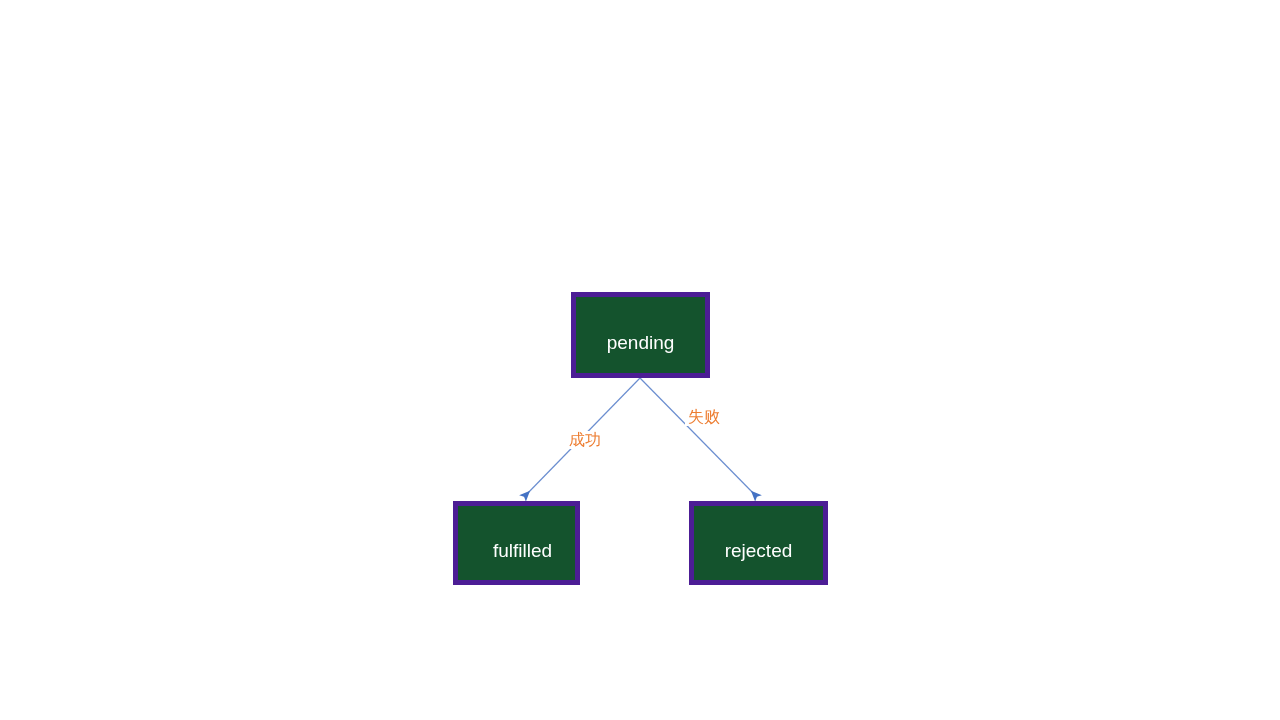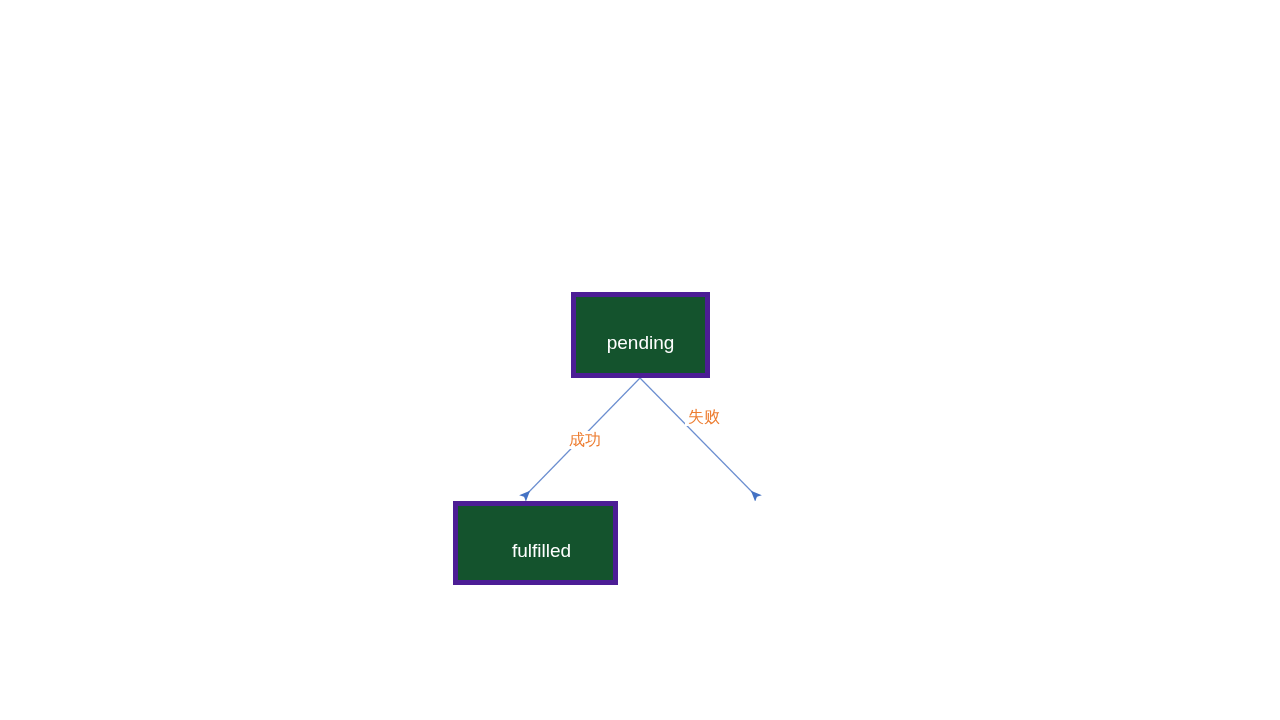--- a/index.html
+++ b/index.html
@@ -71,21 +71,21 @@
 
   #node-pending {
     left: 571px;
     top: 292px;
     width: 139px;
     height: 86px;
   }
   #node-fulfilled {
     left: 453px;
     top: 501px;
-    width: 165px;
+    width: 127px;
     height: 84px;
     padding-left: 12px;
   }
   #node-rejected {
     left: 689px;
     top: 501px;
     width: 139px;
     height: 84px;
   }
 
@@ -131,18 +131,21 @@
   </svg>
 
   <div class="node" id="node-pending">
     <span class="node-label">pending</span>
   </div>
 
   <div class="node" id="node-fulfilled">
     <span class="node-label">fulfilled</span>
   </div>
 
+  <div class="node" id="node-rejected">
+    <span class="node-label">rejected</span>
+  </div>
 
   <div class="edge-label" id="edge-label-success">成功</div>
 
   <div class="edge-label" id="edge-label-failure">失败</div>
 
 </div>
 
 </body></html>

